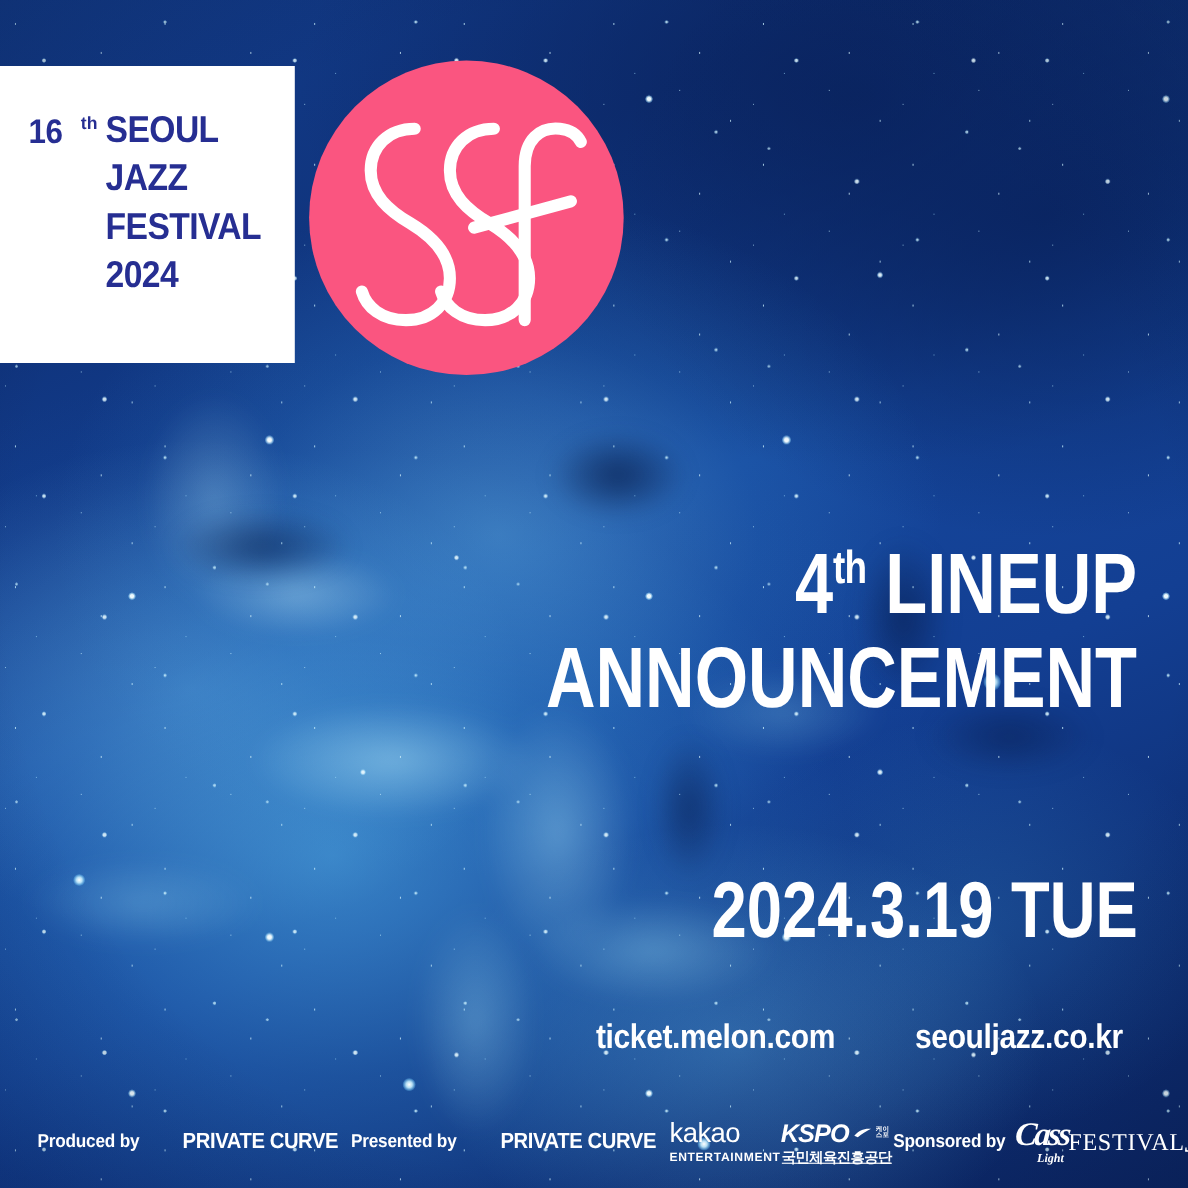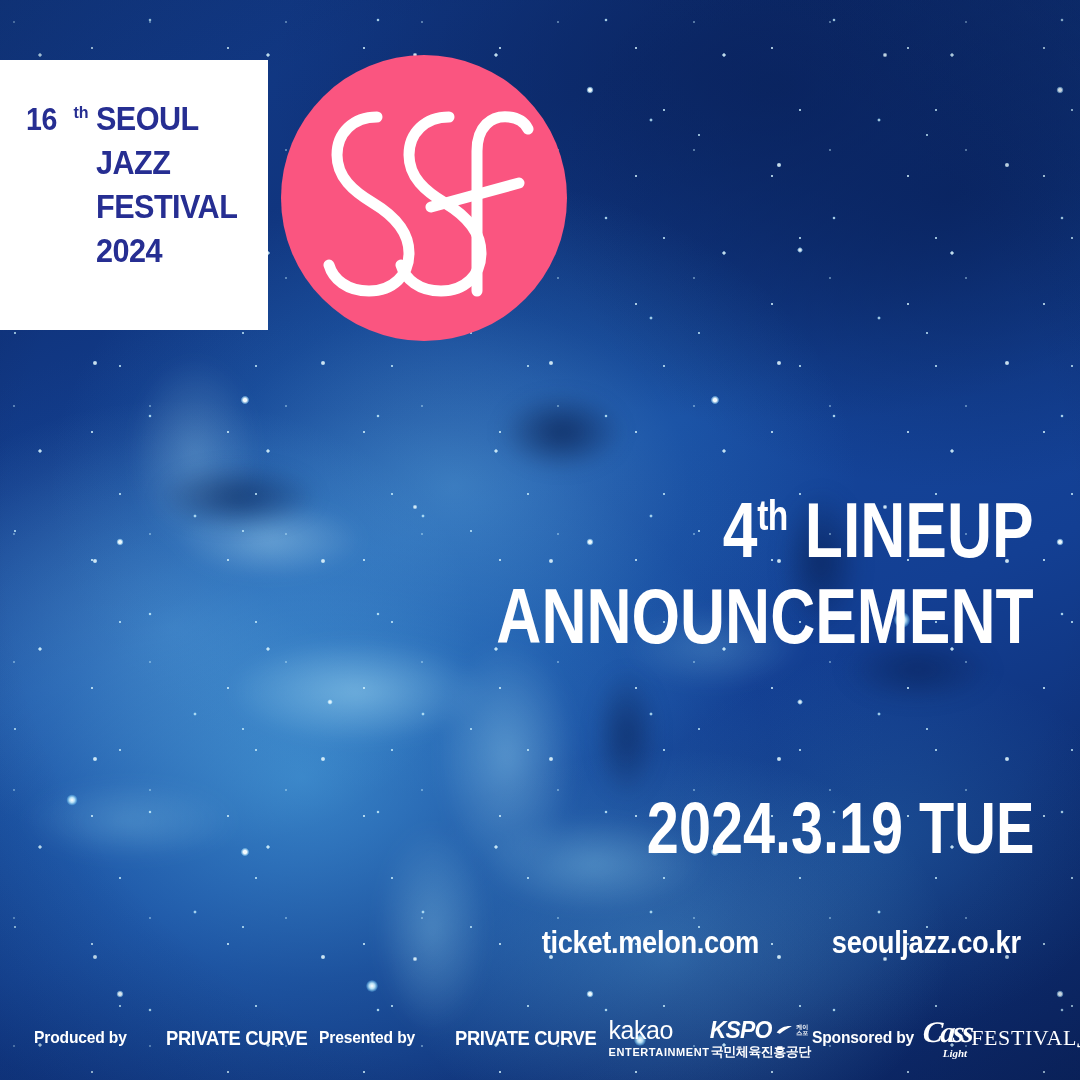--- a/index.html
+++ b/index.html
@@ -237,21 +237,21 @@
                font-family:"Liberation Sans", sans-serif; }
   .kakao-bot { font-size:11px; font-weight:700; letter-spacing:0.6px; margin-top:4px; }
 
   .kspo-logo { display:flex; flex-direction:column; align-items:center; line-height:1; }
   .kspo-top { display:flex; align-items:center; gap:4px; }
   .kspo-word { font-size:23px; font-weight:800; font-style:italic; letter-spacing:-0.8px;
                font-family:"Liberation Sans", sans-serif; }
   .kspo-mark { width:26px; height:14px; position:relative; }
   .kspo-mark svg { width:100%; height:100%; display:block; }
   .kspo-kr { font-size:13px; font-weight:800; margin-top:3px; letter-spacing:-0.5px;
-             font-family:"Liberation Sans", sans-serif; }
+             font-family:"Liberation Sans", sans-serif;text-decoration:underline; }
   .kspo-sub { font-size:6px; font-weight:700; letter-spacing:0.2px; }
 
   .cass-logo { display:flex; flex-direction:column; align-items:center; line-height:1; }
   .cass-word {
     font-size:30px; font-weight:800; font-style:italic; letter-spacing:-2.5px;
     font-family:"Liberation Serif", serif;
     transform:skewX(-4deg);
   }
   .cass-sub { font-size:11px; font-style:italic; font-weight:700; margin-top:1px;
               align-self:flex-end; margin-right:4px;

